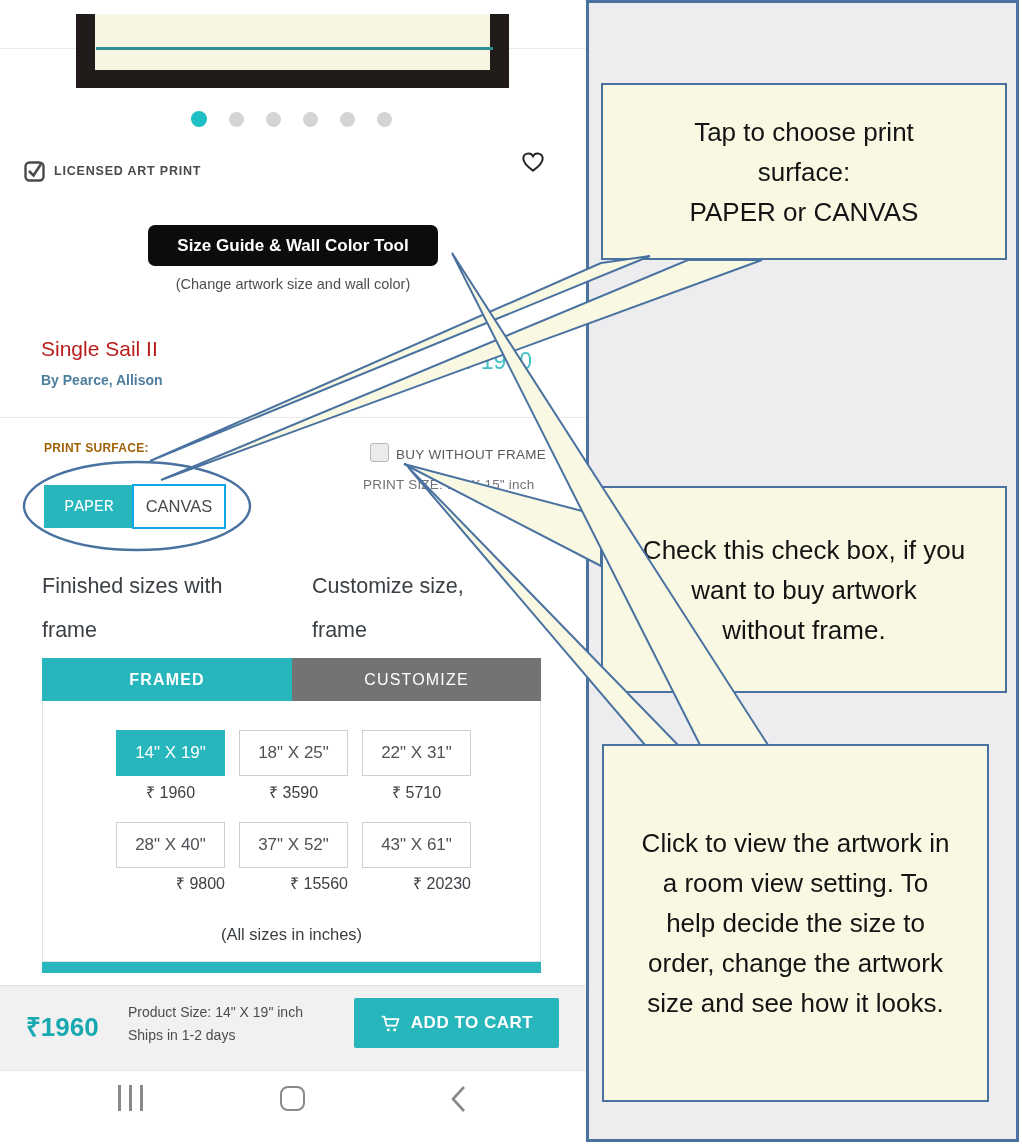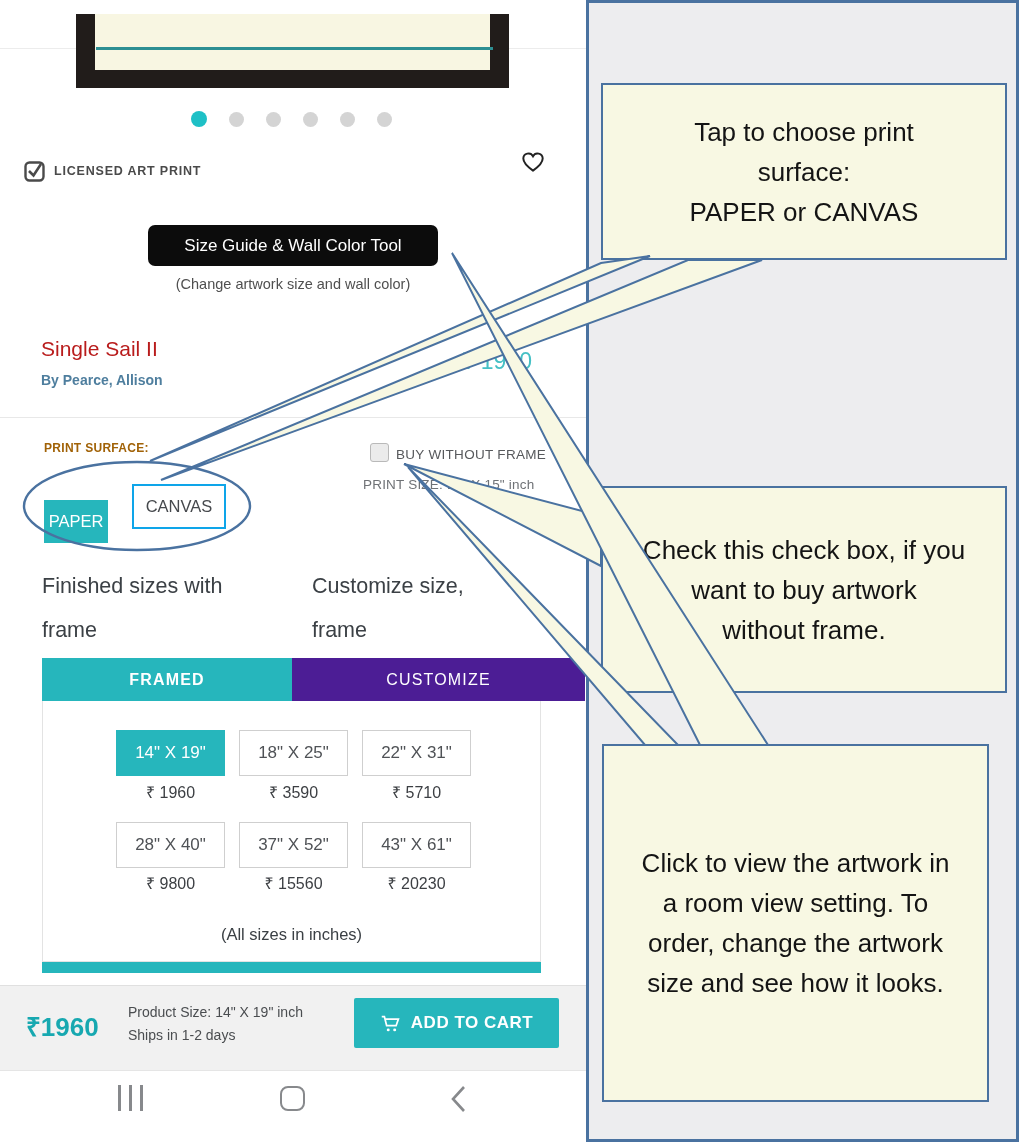--- a/index.html
+++ b/index.html
@@ -15,64 +15,64 @@
 
   .dots{left:191px;top:111px;display:flex;align-items:center;gap:22px;}
   .dot{width:15px;height:15px;border-radius:50%;background:#d4d4d4;}
   .dot.active{width:16px;height:16px;background:#1ec0c6;}
 
   .licensed{left:24px;top:160px;display:flex;align-items:center;gap:8px;}
   .licensed-label{font-size:12.5px;font-weight:700;letter-spacing:.8px;color:#4a4a4a;}
   .heart{left:519px;top:147px;}
 
   .size-guide-btn{left:148px;top:225px;width:290px;height:41px;background:#0c0c0c;border-radius:7px;
-    color:#fff;font-size:17px;font-weight:400;display:flex;align-items:center;justify-content:center;}
+    color:#fff;font-size:17px;font-weight:700;display:flex;align-items:center;justify-content:center;}
   .size-guide-caption{left:0;top:276px;width:586px;text-align:center;font-size:14.5px;color:#4f4f4f;}
 
   .title{left:41px;top:337px;font-size:21px;color:#b91c1c;}
   .artist{left:41px;top:372px;font-size:14px;font-weight:700;color:#4e7e9e;}
   .price{left:420px;top:344px;width:112px;text-align:right;font-size:23px;font-weight:500;color:#45c0c5;}
 
   .mid-divider{left:0;top:417px;width:586px;height:1px;background:#e8e8e8;}
 
   .ps-label{left:44px;top:441px;font-size:12px;font-weight:700;letter-spacing:.3px;color:#a16207;}
   .chip{display:flex;align-items:center;justify-content:center;font-size:16.5px;}
-  .chip-paper{left:44px;top:500px;width:64px;height:43px;background:#26b6bc;color:#fff;}
+  .chip-paper{left:44px;top:485px;width:90px;height:43px;background:#26b6bc;color:#fff;font-family:Liberation Mono, monospace;}
   .chip-canvas{left:132px;top:484px;width:94px;height:45px;background:#fff;border:2px solid #0ea5e9;
     color:#46494d;box-sizing:border-box;}
 
   .bwf-box{left:370px;top:443px;width:19px;height:19px;background:#ebebeb;border:1.5px solid #b9b9b9;
     border-radius:3px;box-sizing:border-box;}
   .bwf-label{left:396px;top:447px;font-size:13.5px;font-weight:500;letter-spacing:.3px;color:#57595c;}
   .print-size{left:363px;top:477px;font-size:13.5px;color:#6f7276;letter-spacing:.2px;}
 
   .h-left1{left:42px;top:574px;width:230px;}
   .h-left2{left:42px;top:618px;width:230px;}
   .h-right1{left:312px;top:574px;width:235px;}
   .h-right2{left:312px;top:618px;width:235px;}
   .sec-head{text-align:left;font-size:21.5px;color:#3b4045;}
 
   .tab{display:flex;align-items:center;justify-content:center;height:43px;color:#fff;
        font-size:16px;letter-spacing:1.2px;}
   .tab-framed{left:42px;top:658px;width:250px;background:#26b6bc;font-weight:700;}
-  .tab-customize{left:292px;top:658px;width:293px;background:#4c1d95;font-weight:500;}
+  .tab-customize{left:292px;top:658px;width:249px;background:#737373;font-weight:500;}
   .tab-pointer{left:165px;top:700px;width:0;height:0;border-left:22px solid transparent;
     border-right:22px solid transparent;border-top:17px solid #26b6bc;}
 
   .size-card{left:42px;top:701px;width:499px;height:261px;background:#fff;
     border:1px solid #e3e3e3;border-top:none;box-sizing:border-box;}
   .card-accent{left:42px;top:962px;width:499px;height:11px;background:#26b6bc;}
 
   .size-chip{width:109px;height:46px;background:#fff;border:1px solid #cfcfcf;box-sizing:border-box;
     display:flex;align-items:center;justify-content:center;font-size:17px;color:#4f5256;}
   .size-chip.selected{background:#26b6bc;border-color:#26b6bc;color:#fff;}
   .c1{left:116px;} .c2{left:239px;} .c3{left:362px;}
   .r1{top:730px;} .r2{top:822px;}
   .size-price{width:109px;text-align:center;font-size:16px;color:#3c3f43;}
-  .p1{top:781px;} .p2{top:872px;}
+  .p1{top:781px;} .p2{top:872px;text-align:right;}
   .sizes-note{left:42px;top:925px;width:499px;text-align:center;font-size:16.5px;color:#3b4045;}
 
   .cart-bar{left:0;top:985px;width:586px;height:86px;background:#f1f1f1;
     border-top:1px solid #e0e0e0;border-bottom:1px solid #e5e5e5;box-sizing:border-box;}
   .cart-price{left:26px;top:1008px;font-size:26px;font-weight:700;color:#17a8b0;}
   .cart-info{left:128px;top:1001px;font-size:14px;color:#4a4d50;line-height:23px;}
   .atc-btn{left:354px;top:998px;width:205px;height:50px;background:#26b6bc;border-radius:2px;
     display:flex;align-items:center;justify-content:center;gap:10px;color:#fff;
     font-size:17px;font-weight:700;letter-spacing:.5px;}
 
@@ -220,20 +220,21 @@
       <div>Check this check box, if you</div>
       <div>want to buy artwork</div>
       <div>without frame.</div>
     </div>
   </div>
 
   <div class="callout co3">
     <div class="txt">
       <div>Click to view the artwork in</div>
       <div>a room view setting. To</div>
+      <div>help decide the size to</div>
       <div>order, change the artwork</div>
       <div>size and see how it looks.</div>
     </div>
   </div>
 
   <svg class="overlay" viewBox="0 0 1022 1145">
     <ellipse cx="137" cy="506" rx="113" ry="44" fill="none" stroke="#4a72a0" stroke-width="2.4"></ellipse>
     <polygon points="601,263 650,256 150,461" fill="#f8f8e3" stroke="#4a72a0" stroke-width="2"></polygon>
     <polygon points="688,260 762,260 161,480" fill="#f8f8e3" stroke="#4a72a0" stroke-width="2"></polygon>
     <polygon points="601,516 601,566 404,464" fill="#f8f8e3" stroke="#4a72a0" stroke-width="2"></polygon>

